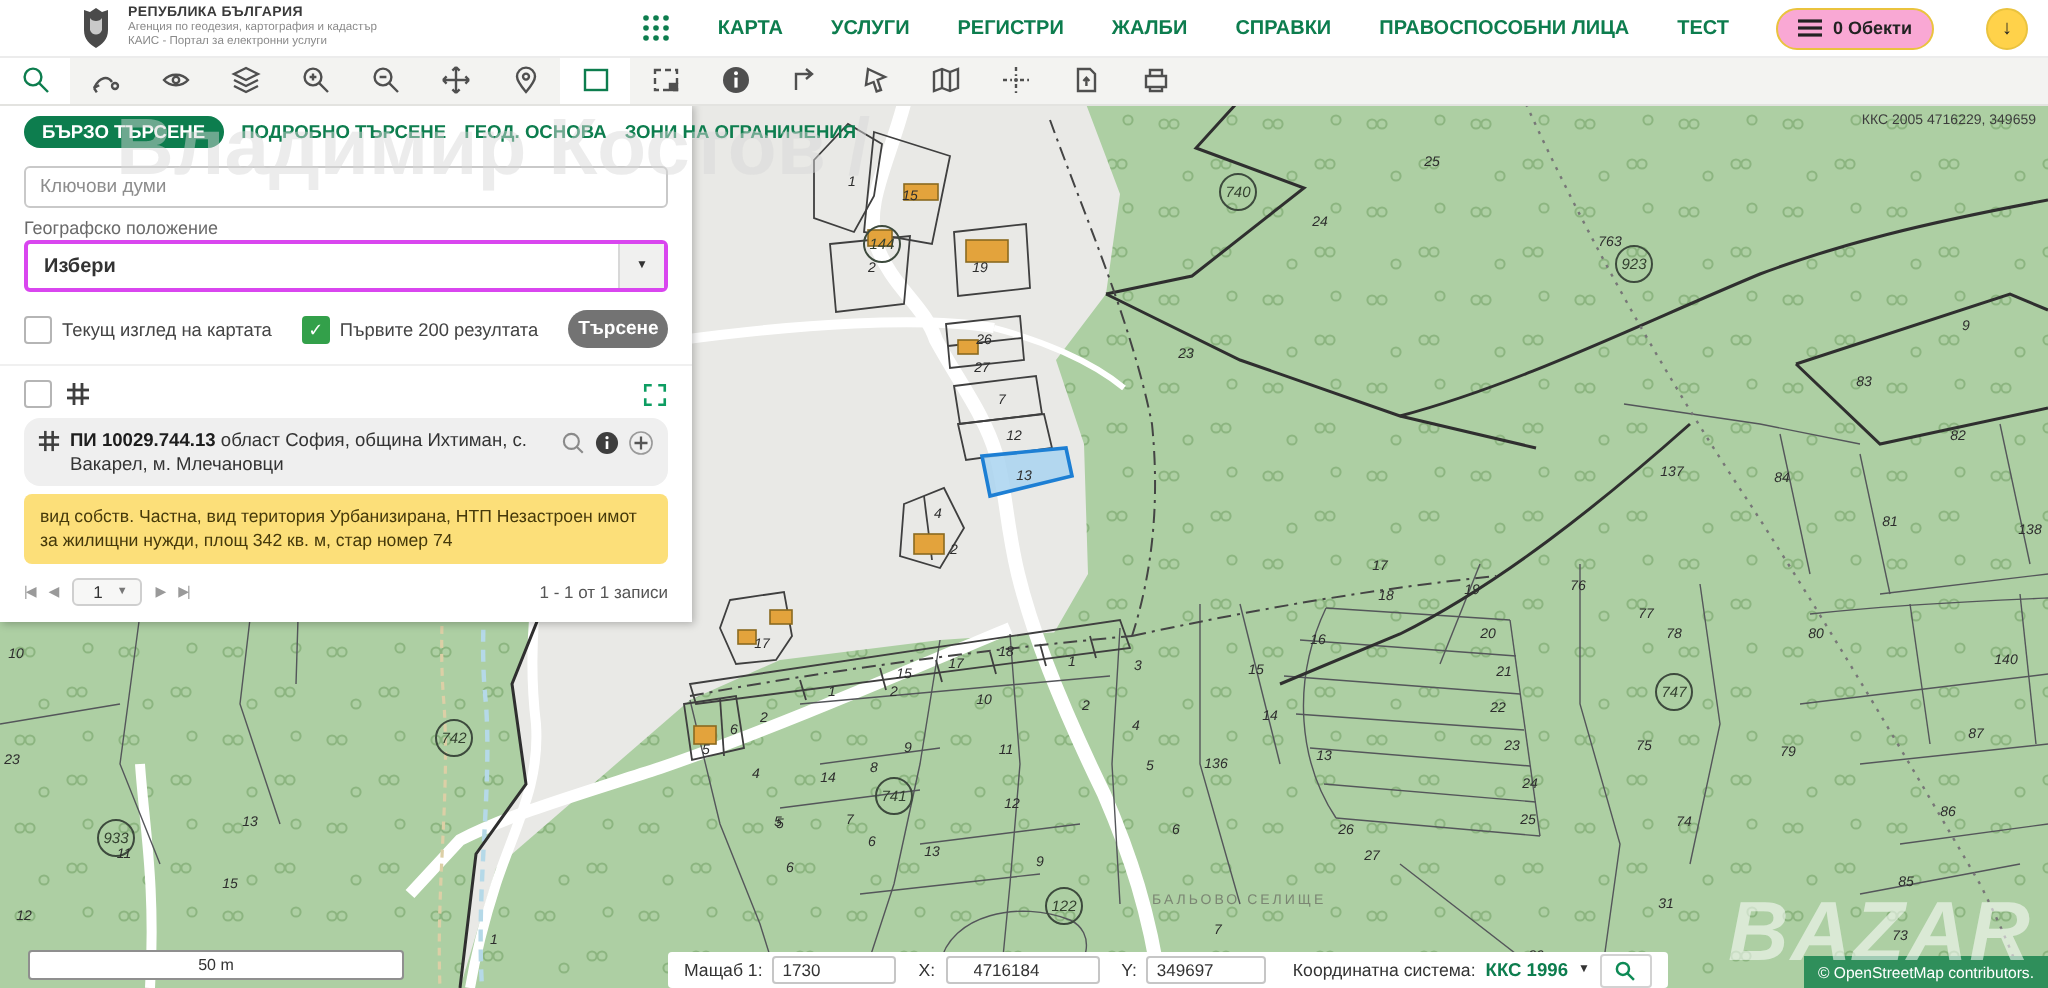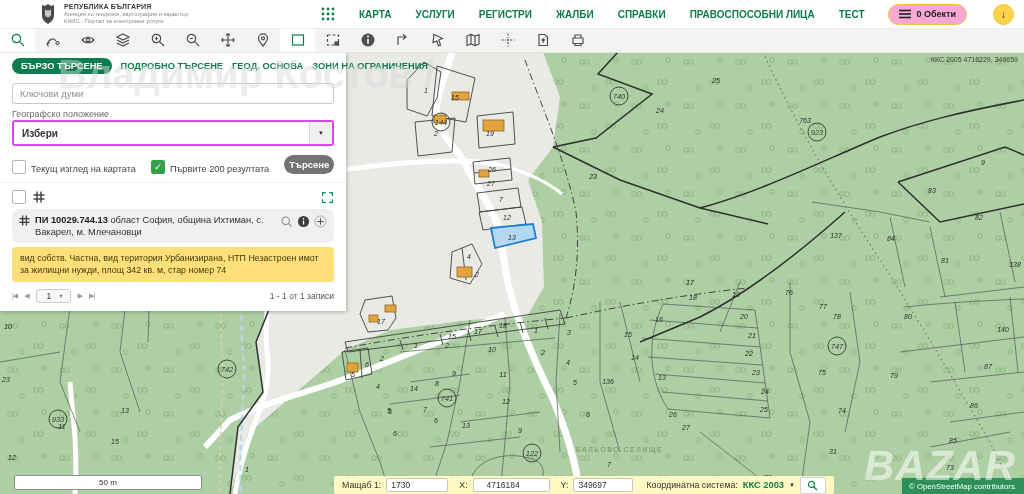--- a/index.html
+++ b/index.html
@@ -47,21 +47,21 @@
   .field{margin:4px 12px 0 12px;}
   .kw-input{width:100%;box-sizing:border-box;height:21px;border:1px solid #c9c9c9;border-radius:3px;
             font-size:9.5px;padding:0 7px;color:#333;outline:none;font-family:inherit;}
   .kw-input::placeholder{color:#8d8d8d;}
   .geo-label{margin:5px 12px 1px 12px;font-size:9px;color:#6a6a6a;}
   .select{margin:0 12px;border:2px solid #d946ef;border-radius:3px;height:22px;display:flex;
           align-items:center;cursor:pointer;background:#fff;}
   .select .val{flex:1;font-size:10px;color:#333;padding-left:8px;font-weight:bold;}
   .select .caret{width:22px;height:100%;background:#f0f0ef;border-left:1px solid #d8d8d8;
           display:flex;align-items:center;justify-content:center;font-size:6px;color:#333;}
-  .cb-row{display:flex;align-items:flex-end;margin:9px 12px 8px 12px;gap:5px;}
+  .cb-row{display:flex;align-items:center;margin:9px 12px 8px 12px;gap:5px;}
   .cb{width:12px;height:12px;border:1px solid #b5b5b5;border-radius:2px;background:#fff;flex:none;cursor:pointer;}
   .cb.checked{background:#33a04a;border-color:#33a04a;color:#fff;font-size:9px;line-height:12px;
               text-align:center;font-weight:bold;}
   .cb-label{font-size:9.2px;color:#444;margin-right:10px;white-space:nowrap;}
   .search-btn{margin-left:auto;background:#737373;color:#fff;border:none;border-radius:12px;
               font-size:9.5px;font-weight:bold;padding:4px 5px;cursor:pointer;font-family:Liberation Sans, sans-serif;}
 
   
   .res-head{display:flex;align-items:center;gap:7px;padding:7px 12px 5px 12px;border-top:1px solid #f0f0f0;}
   .res-head svg{cursor:pointer;}
@@ -77,21 +77,21 @@
   .pg-btn{font-size:7px;color:#9a9a9a;cursor:pointer;letter-spacing:-1px;}
   .page-box{border:1px solid #cfcfcf;border-radius:3px;background:#f7f7f6;font-size:8.5px;color:#333;
             padding:1px 6px 1px 10px;display:flex;gap:7px;align-items:center;cursor:pointer;}
   .page-box .c{font-size:5.5px;color:#777;}
   .pg-info{margin-left:auto;font-size:8.5px;color:#555;}
 
   
   .scalebar{position:absolute;left:14px;top:475px;width:186px;height:13px;background:#fff;
             border:1px solid #8f8f8f;border-radius:2px;z-index:6;font-size:8px;color:#333;
             display:flex;align-items:center;justify-content:center;}
-  .statusbar{position:absolute;left:334px;top:476px;height:18px;background:#fef9c3;z-index:6;
+  .statusbar{position:absolute;left:334px;top:476px;height:18px;background:#ffffff;z-index:6;
              display:flex;align-items:center;gap:5px;padding:0 8px;border-radius:2px;}
   .statusbar .lbl{font-size:8.8px;color:#333;white-space:nowrap;}
   .statusbar input{height:12px;border:1px solid #c6c6c6;border-radius:2px;font-size:8.5px;color:#333;
                    padding:0 4px;font-family:inherit;outline:none;}
   .crs{font-size:9.3px;font-weight:bold;color:#0d7d4e;cursor:pointer;white-space:nowrap;}
   .crs-caret{font-size:6px;color:#333;cursor:pointer;}
   .status-search{width:24px;height:15px;background:#fff;border:1px solid #d2d2d2;border-radius:2px;
                  display:flex;align-items:center;justify-content:center;cursor:pointer;}
   .osm{position:absolute;right:0;top:478px;height:16px;background:#2f8f5b;z-index:6;color:#fff;
        font-size:7.8px;display:flex;align-items:center;padding:0 7px;}
@@ -596,21 +596,21 @@
 </div>
 
 <div class="statusbar">
   <span class="lbl">Мащаб 1:</span>
   <input style="width: 52px;" value="1730">
   <span class="lbl" style="margin-left:6px">X:</span>
   <input style="width: 58px; padding-left: 13px;" value="4716184">
   <span class="lbl" style="margin-left:6px">Y:</span>
   <input style="width: 50px;" value="349697">
   <span class="lbl" style="margin-left:8px">Координатна система:</span>
-  <span class="crs">ККС 2003</span>
+  <span class="crs">ККС 1996</span>
   <span class="crs-caret">▼</span>
   <span class="status-search">
     <svg width="11" height="11" viewBox="0 0 16 16">
       <g stroke="#0d8a55" stroke-width="1.8" fill="none">
           <circle cx="6.5" cy="6.5" r="4.4"></circle>
           <path d="M9.8,9.8 L14.5,14.5"></path>
         </g>
     </svg>
   </span>
 </div>

